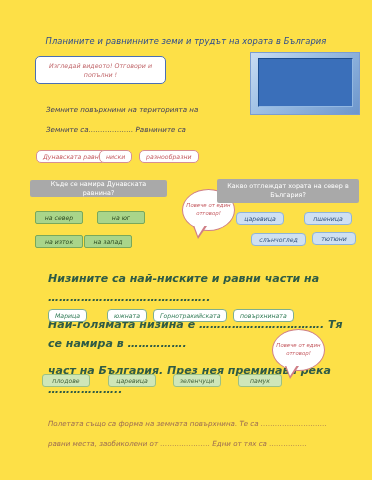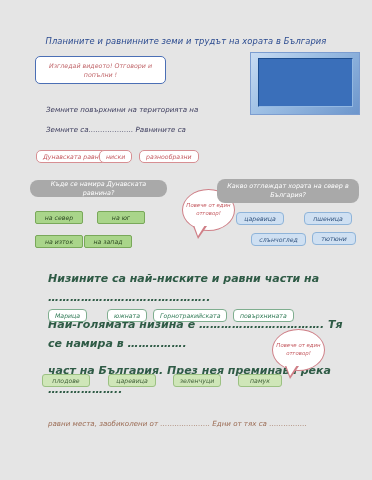--- a/index.html
+++ b/index.html
@@ -11,21 +11,21 @@
     width: 372px;
     height: 480px;
     overflow: hidden;
     font-family: "DejaVu Sans", sans-serif;
     position: relative;
   }
   #worksheet {
     position: relative;
     width: 372px;
     height: 480px;
-    background: #e5e5e5;
+    background: #fde047;
   }
 
   
   .title {
     position: absolute;
     left: 0;
     top: 36px;
     width: 372px;
     text-align: center;
     font-style: italic;
@@ -161,27 +161,26 @@
     border: 1px solid #9cc183;
     border-radius: 3px;
     background: #cfe6b8;
     color: #41603a;
   }
 
   
   .question-bar {
     position: absolute;
     background: #a9a9a9;
-    border-radius: 8px;
+    border-radius: 2px;
     display: flex;
     align-items: center;
     justify-content: center;
     box-sizing: border-box;
     padding: 0 8px;
-    font-style: italic;
     font-size: 6.4px;
     color: #ffffff;
     text-align: center;
     line-height: 1.35;
   }
   #question-bar-north {
     left: 30px;
     top: 180px;
     width: 137px;
     height: 17px;
@@ -316,16 +315,17 @@
   <div class="pill pill-lightgreen" style="left:108px; top:374px; width:48px;">царевица</div>
   <div class="pill pill-lightgreen" style="left:173px; top:374px; width:48px;">зеленчуци</div>
   <div class="pill pill-lightgreen" style="left:238px; top:374px; width:44px;">памук</div>
 
   <div class="bubble" id="bubble-thracian">
     <div class="bubble-text">Повече от един отговор!</div>
     <div class="bubble-tail"></div>
   </div>
 
   <div class="para para-3">
+    <p>Полетата също са форма на земната повърхнина. Те са ……………………….</p>
     <p>равни места, заобиколени от ………………… Едни от тях са …………….</p>
   </div>
 
 </div>
 
 </body></html>

